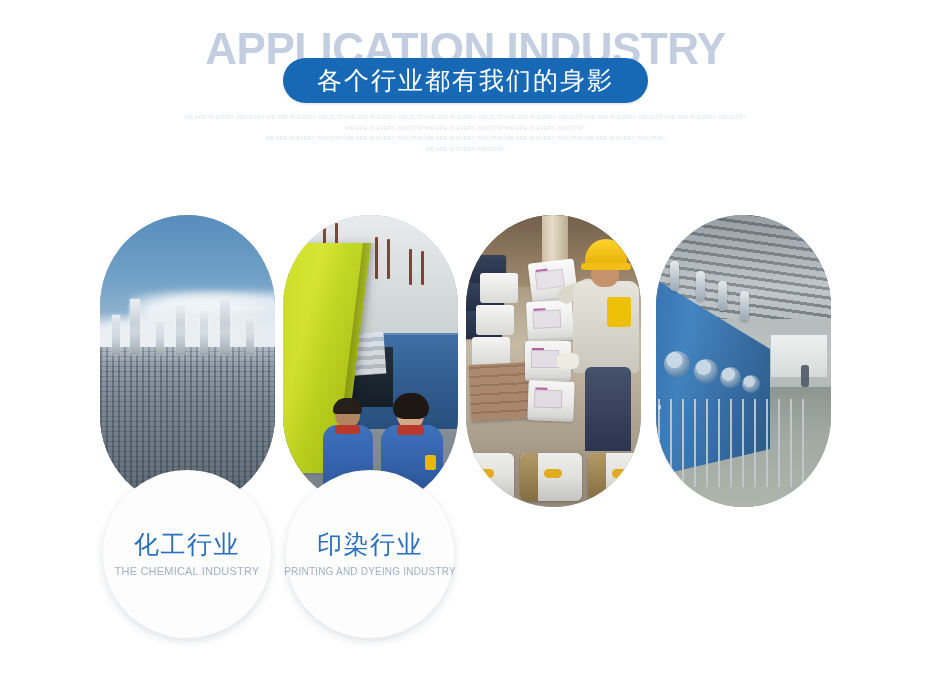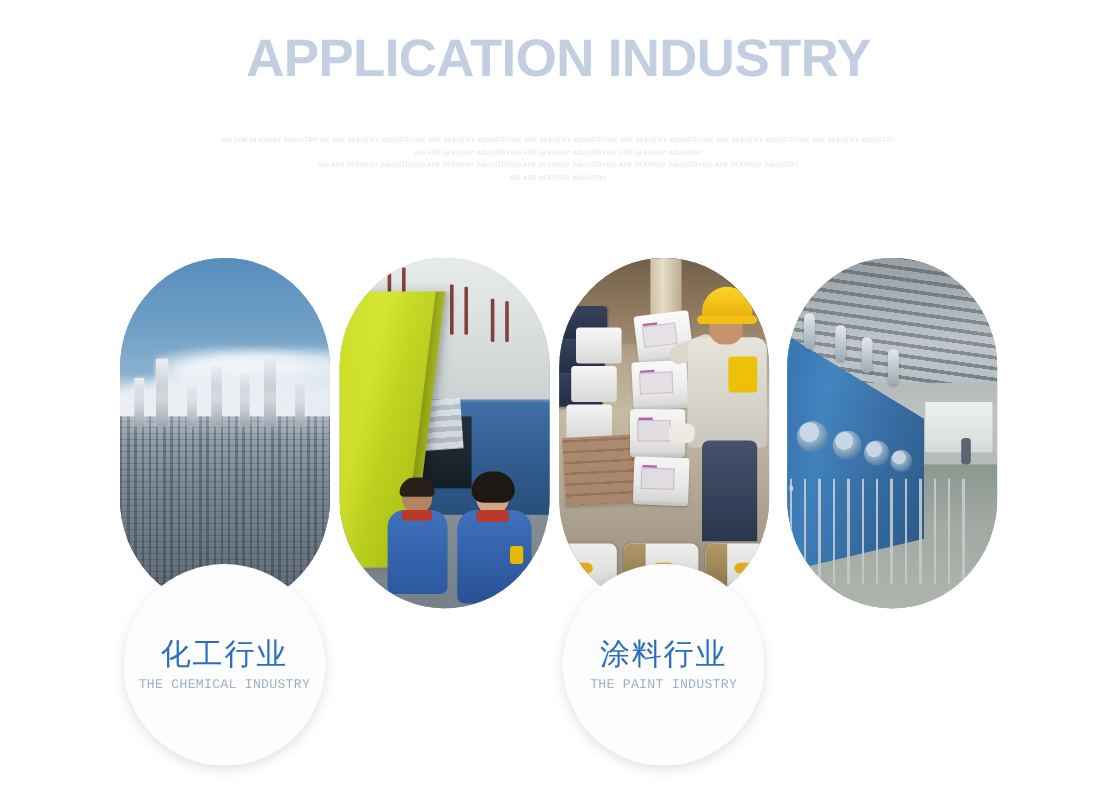--- a/index.html
+++ b/index.html
@@ -93,21 +93,21 @@
     margin-bottom: 5px;
     font-family: "DejaVu Sans", "Liberation Sans", sans-serif;
     white-space: nowrap;
   }
   .circle-en {
     color: #9fb0c6;
     font-size: 11px;
     letter-spacing: 0.2px;
     line-height: 13px;
     white-space: nowrap;
-    font-family: Liberation Mono, monospace;
+    font-family: Liberation Sans, sans-serif;
   }
   .card.c2 .circle-en { font-size: 10px; }
 
   
   
   .sky1 {
     position:absolute; inset:0;
     background: linear-gradient(180deg,#4e86b8 0%,#6ea0c8 22%,#a8c2d8 44%,#bcc9d3 56%,#8e9aa4 72%,#6f7d8a 100%);
   }
   .cloud1 {
@@ -361,20 +361,23 @@
 </style>
 </head>
 <body>
 
 <div class="page">
 
   <div class="header">
 
     <div class="title-en">APPLICATION INDUSTRY</div>
 
+    <div class="badge">
+      <span class="badge-text">各个行业都有我们的身影</span>
+    </div>
 
     <div class="subtext">
       <span class="ln">WE ARE IN EVERY INDUSTRY   WE ARE IN EVERY INDUSTRYWE ARE IN EVERY INDUSTRYWE ARE IN EVERY INDUSTRYWE ARE IN EVERY INDUSTRYWE ARE IN EVERY INDUSTRYWE ARE IN EVERY INDUSTRY</span>
       <span class="ln">WE ARE IN EVERY INDUSTRYWE ARE IN EVERY INDUSTRYWE ARE IN EVERY INDUSTRY</span>
       <span class="ln">WE ARE IN EVERY INDUSTRYWE ARE IN EVERY INDUSTRYWE ARE IN EVERY INDUSTRYWE ARE IN EVERY INDUSTRYWE ARE IN EVERY INDUSTRY</span>
       <span class="ln">WE ARE IN EVERY INDUSTRY</span>
     </div>
 
   </div>
 
@@ -430,20 +433,24 @@
             </div>
           <div class="worker2b">
               <div class="body"></div>
               <div class="head"></div>
               <div class="hair"></div>
               <div class="collar"></div>
               <div class="badge2"></div>
             </div>
           <div class="grain"></div>
         </div>
+      </div>
+      <div class="circle">
+        <div class="circle-cn">印染行业</div>
+        <div class="circle-en">PRINTING AND DYEING INDUSTRY</div>
       </div>
     </div>
 
     <div class="card c3" style="left:466px;">
       <div class="card-img">
         <div class="scene">
           <div class="bg3"></div>
           <div class="wall3"></div>
           <div class="col3"></div>
           <div class="stack3 left3">
@@ -479,24 +486,20 @@
             <div class="glove"></div>
           </div>
           <div class="drums3">
               <span class="dr"></span>
               <span class="dr"></span>
               <span class="dr"></span>
             </div>
           <div class="grain"></div>
         </div>
       </div>
-      <div class="circle">
-        <div class="circle-cn">涂料行业</div>
-        <div class="circle-en">THE PAINT INDUSTRY</div>
-      </div>
     </div>
 
     <div class="card c4" style="left:656px;">
       <div class="card-img">
         <div class="scene">
           <div class="bg4"></div>
           <div class="roof4"></div>
           <div class="floor4"></div>
           <div class="window4"></div>
           <div class="person4"></div>

